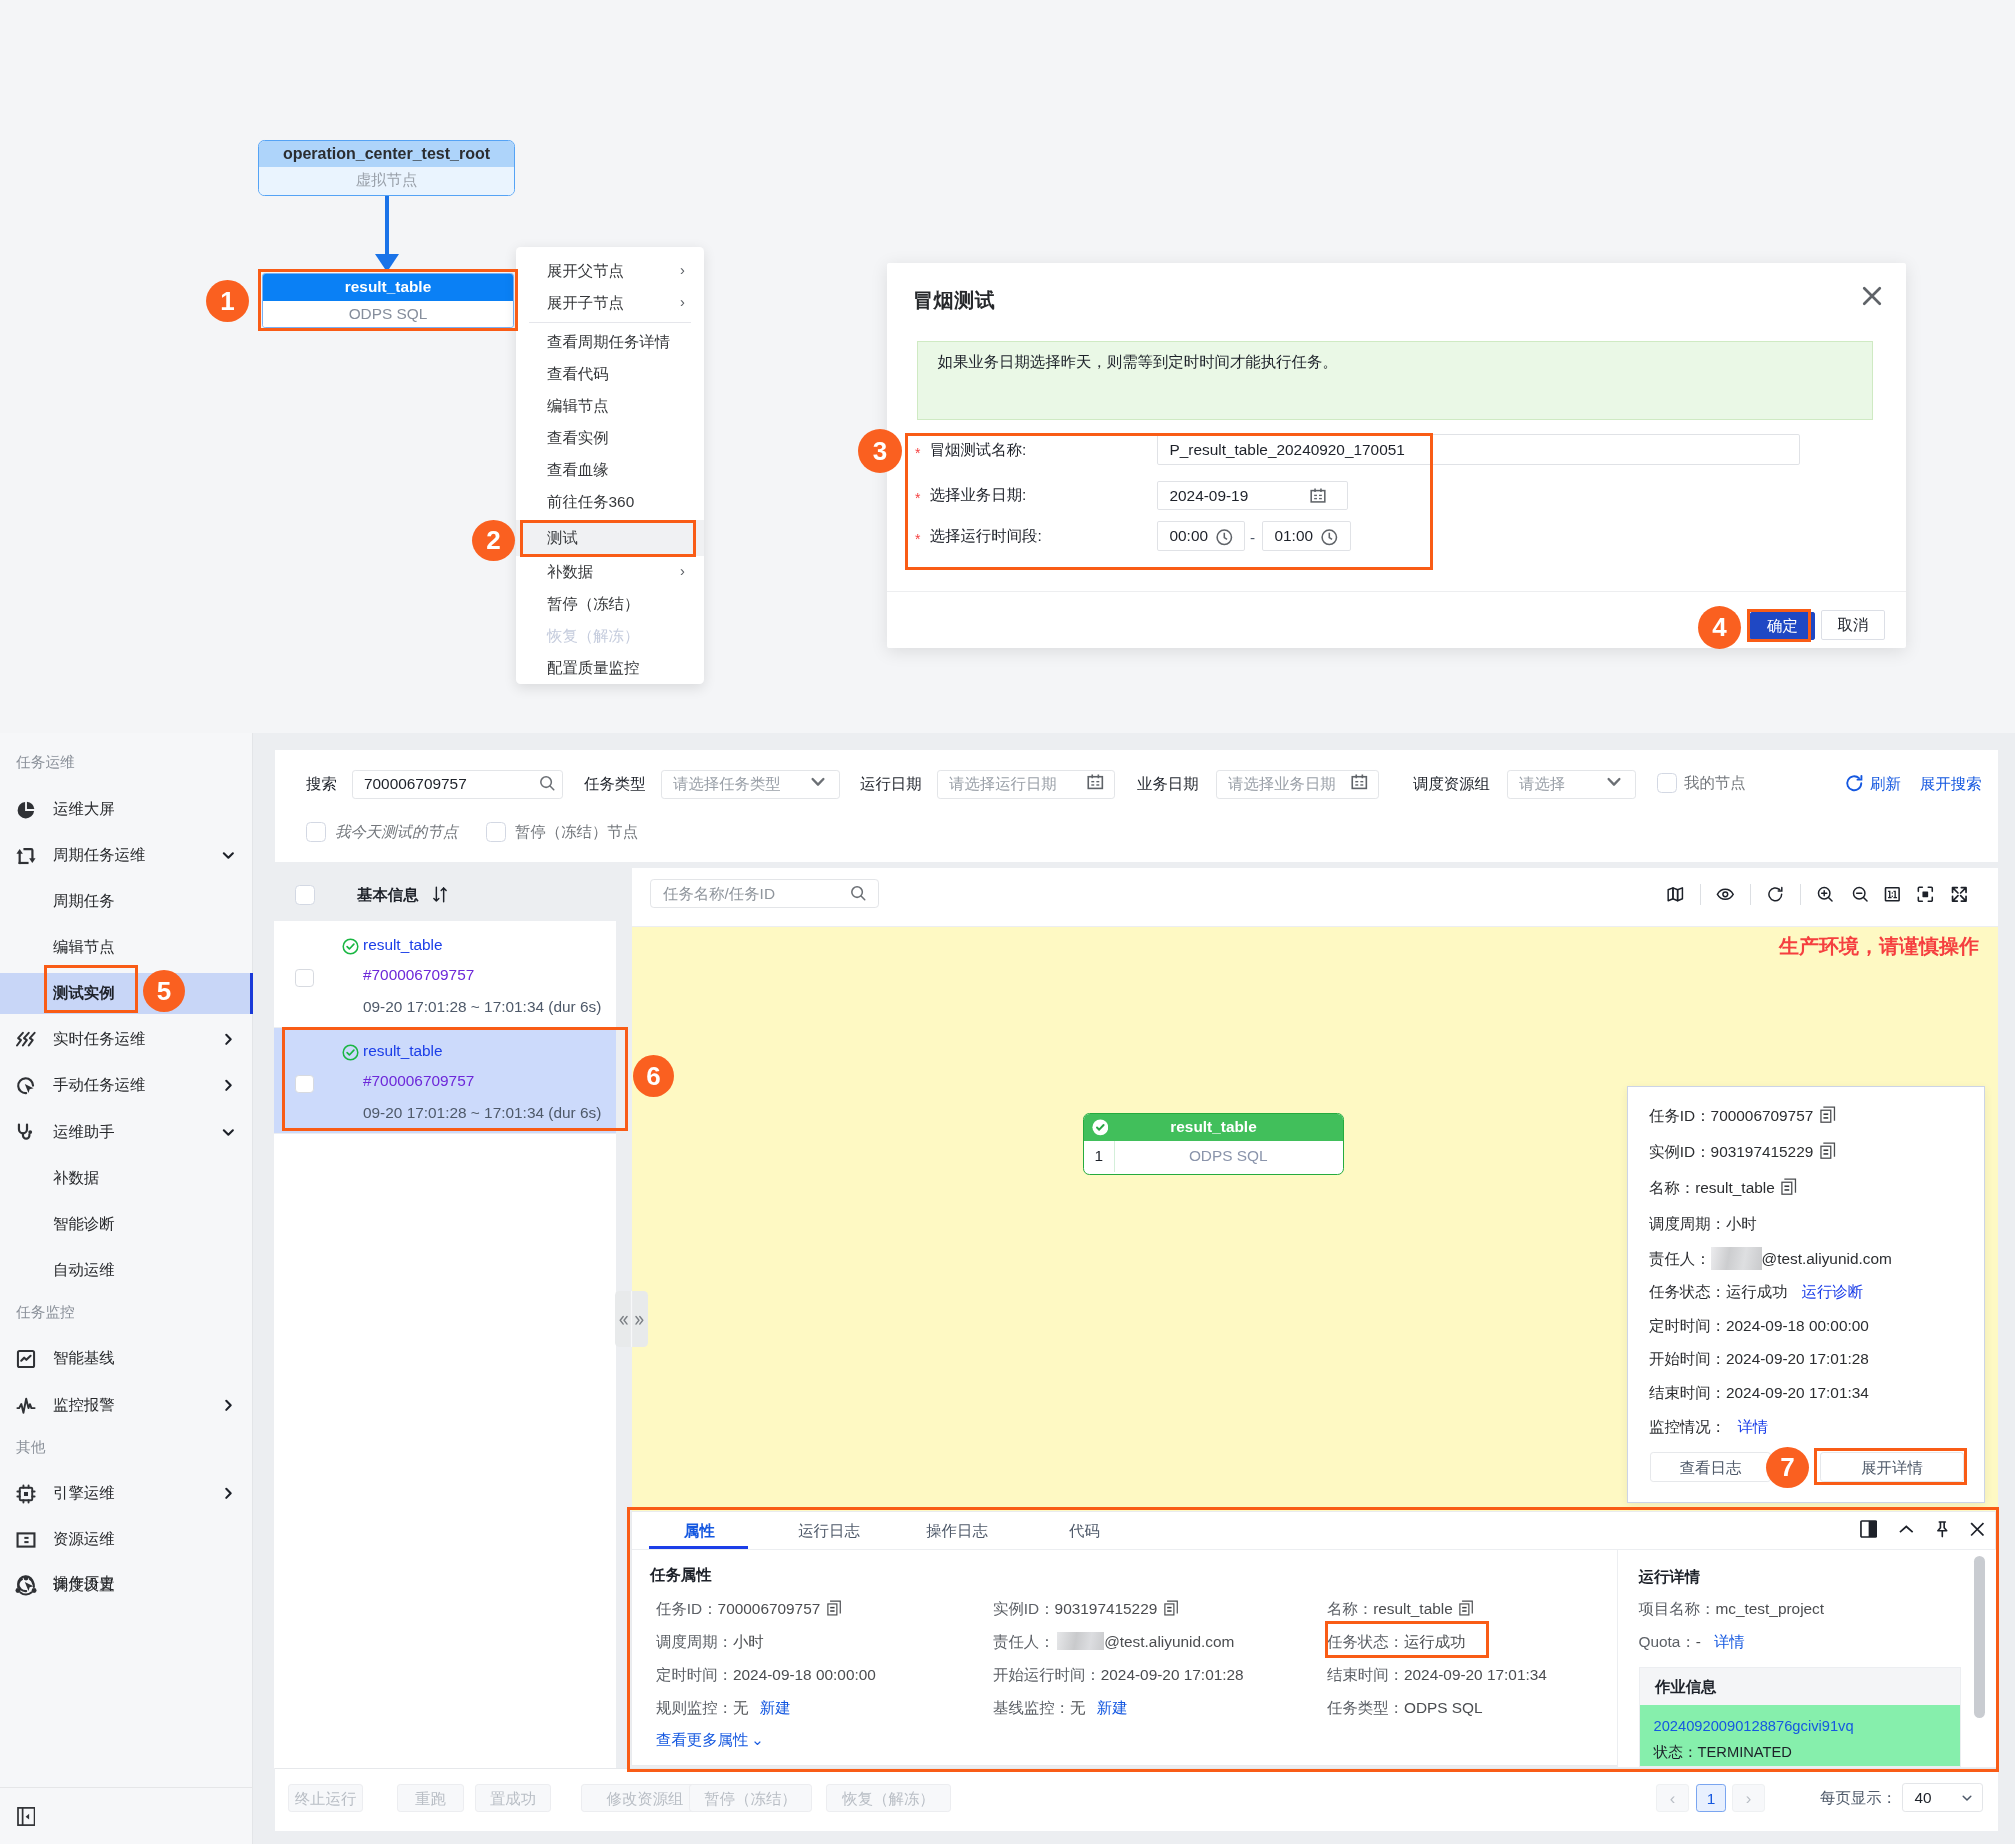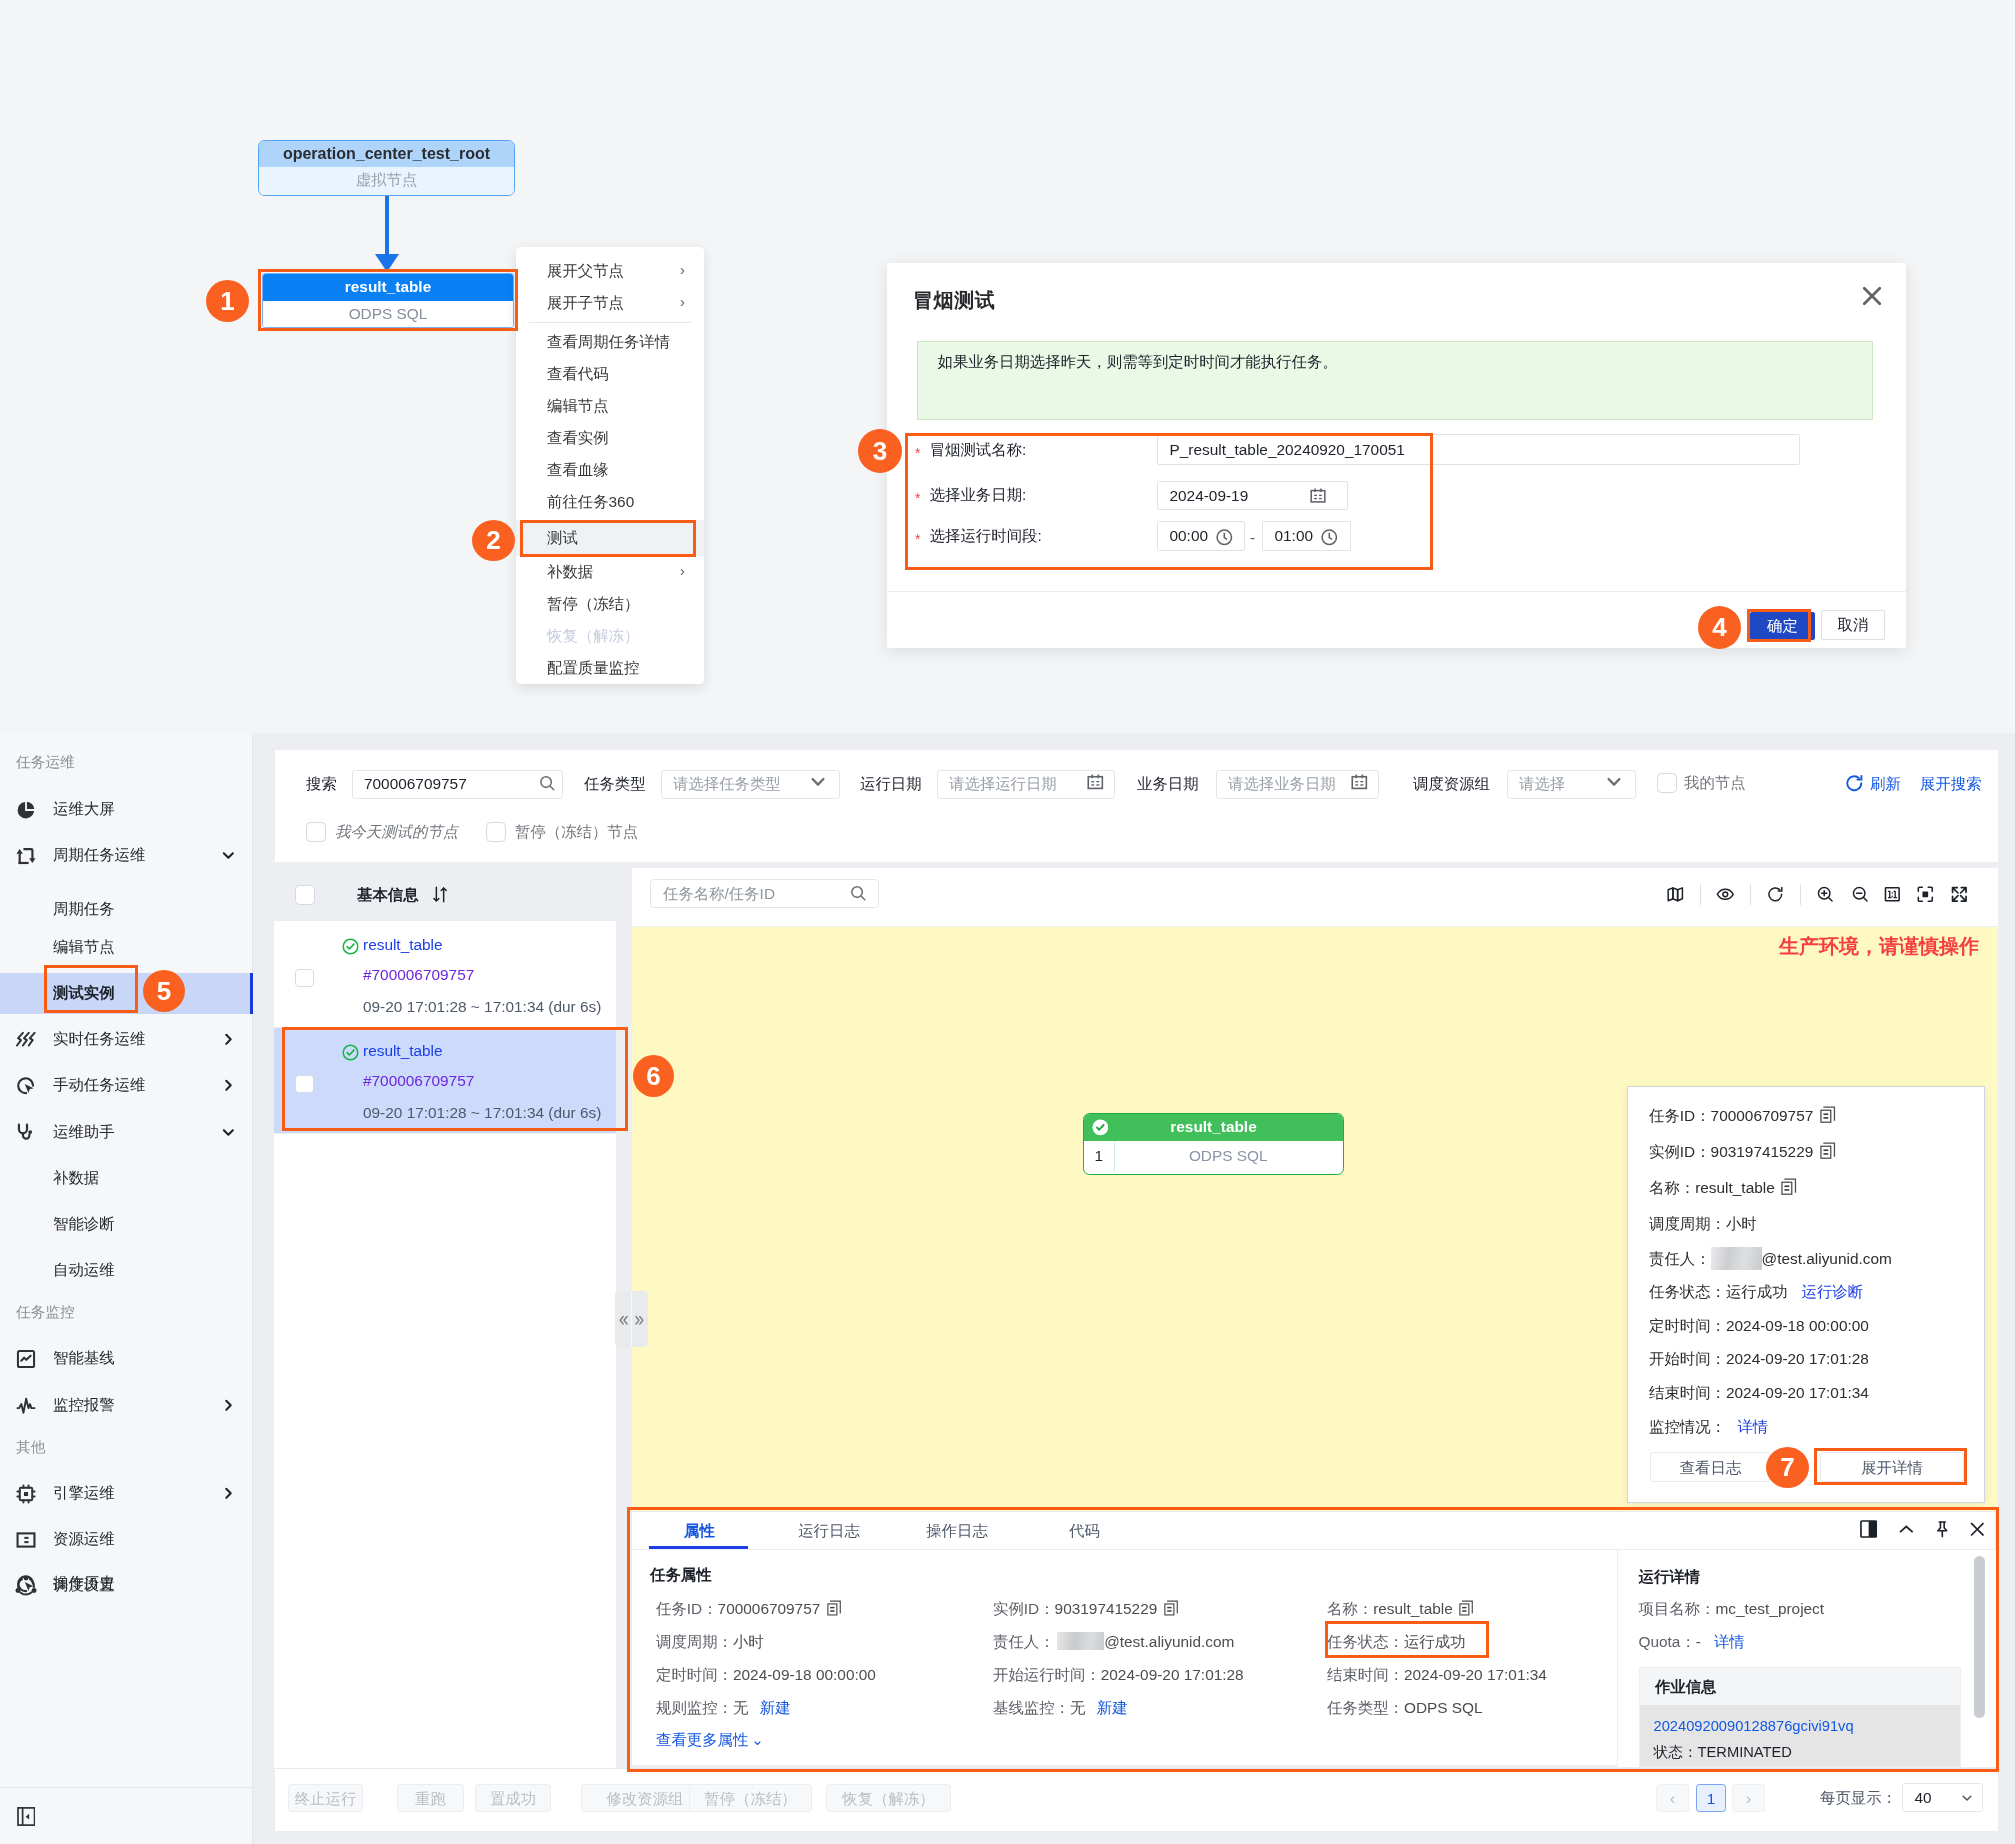--- a/index.html
+++ b/index.html
@@ -122,21 +122,21 @@
   #bp-tabline{position:absolute;left:0;top:37px;width:1365px;height:0.6px;background:#eceef1;}
   .bp-tab.act .ul{position:absolute;left:-25px;bottom:0;width:99px;height:3.2px;background:#1b3ee8;}
   .bp-wic{position:absolute;top:8.3px;width:19px;height:19px;}
   #bp-secttl{position:absolute;left:18px;top:53px;font-size:15.4px;font-weight:bold;color:#1d2129;}
   .bp-prop{position:absolute;font-size:15.4px;color:#4b4d50;white-space:nowrap;height:22px;line-height:22px;}
   .bp-prop .lb{color:#5c6066;}
   .bp-prop .lk{color:#1558e0;}
   #bp-more{position:absolute;left:24px;font-size:15.4px;color:#1558e0;height:22px;line-height:22px;}
   #bp-rightcol{position:absolute;left:985px;top:38px;width:380px;height:217px;border-left:0.6px solid #eceef1;box-sizing:border-box;background:#fff;}
   #bp-rd-ttl{position:absolute;left:20.5px;top:16.7px;font-size:15.4px;font-weight:bold;color:#1d2129;height:20.5px;line-height:20.5px;}
-  #bp-jobbox{position:absolute;left:20.5px;top:117px;width:322px;height:100px;background:#e5e5e5;border:0.6px solid #eceef1;box-sizing:border-box;}
+  #bp-jobbox{position:absolute;left:20.5px;top:117px;width:322px;height:100px;background:#86efac;border:0.6px solid #eceef1;box-sizing:border-box;}
   #bp-jobbox .hd{height:37px;line-height:37px;padding-left:15.4px;font-size:15.4px;font-weight:bold;color:#1d2129;background:#f4f5f7;}
   #bp-scroll{position:absolute;left:356px;top:6.4px;width:11px;height:162px;background:#c9ccd1;border-radius:5.8px;}
 
   
   #footer{position:absolute;left:22px;top:1035px;width:1723px;height:63px;background:#fff;border-top:0.6px solid #e6e8eb;box-sizing:border-box;}
   .ft-btn{position:absolute;top:15.4px;box-sizing:border-box;height:28px;line-height:27px;text-align:center;font-size:15.4px;color:#b9bec5;background:#f7f8fa;border:0.6px solid #ecedf0;border-radius:3.2px;}
   .pg-btn{position:absolute;top:14.7px;width:33px;height:28px;box-sizing:border-box;border:0.6px solid #eef0f2;border-radius:3.2px;background:#f7f8fa;text-align:center;line-height:27px;font-size:16.7px;color:#b9bec5;}
   #pg-cur{position:absolute;top:14.7px;width:30px;height:28px;box-sizing:border-box;border:0.6px solid #7aa5f0;border-radius:3.2px;background:#e8f0fe;text-align:center;line-height:27px;font-size:15.4px;color:#1558e0;}
   #pg-lbl{position:absolute;top:14.7px;height:28px;line-height:28px;font-size:15.4px;color:#4e5969;}
   #pg-size{position:absolute;top:13.5px;width:81px;height:29px;box-sizing:border-box;border:0.6px solid #e3e5e8;border-radius:3.2px;background:#fff;}
@@ -272,21 +272,21 @@
             <path d="M1.6 9.6 5.1 4.3 8.6 9.6z" fill="#2f3135"></path>
             <path d="M10.4 4.4h7.2a1.4 1.4 0 0 1 1.4 1.4v9.2" stroke="#2f3135" stroke-width="2.4" stroke-linecap="square"></path>
             <path d="M15.4 14.4 18.9 19.7 22.4 14.4z" fill="#2f3135"></path>
           </svg></span>
       <span class="lbl l1">周期任务运维</span>
       <span class="chev"><svg width="16.7" height="16.7" viewBox="0 0 24 24" fill="none" stroke="#1d2129" stroke-width="3" stroke-linecap="round" stroke-linejoin="round">
             <path d="M5.5 9 12 15.4 18.5 9"></path>
           </svg></span>
     </div>
 
-    <div class="sb-item" style="top:153px;">
+    <div class="sb-item" style="top:145px;">
       <span class="lbl l2">周期任务</span>
     </div>
     <div class="sb-item" style="top:191px;">
       <span class="lbl l2">编辑节点</span>
     </div>
     <div class="sb-item active" style="top:237px;">
       <span class="hlbg"></span>
       <span class="lbl l2">测试实例</span>
       <span class="actbar"></span>
     </div>

